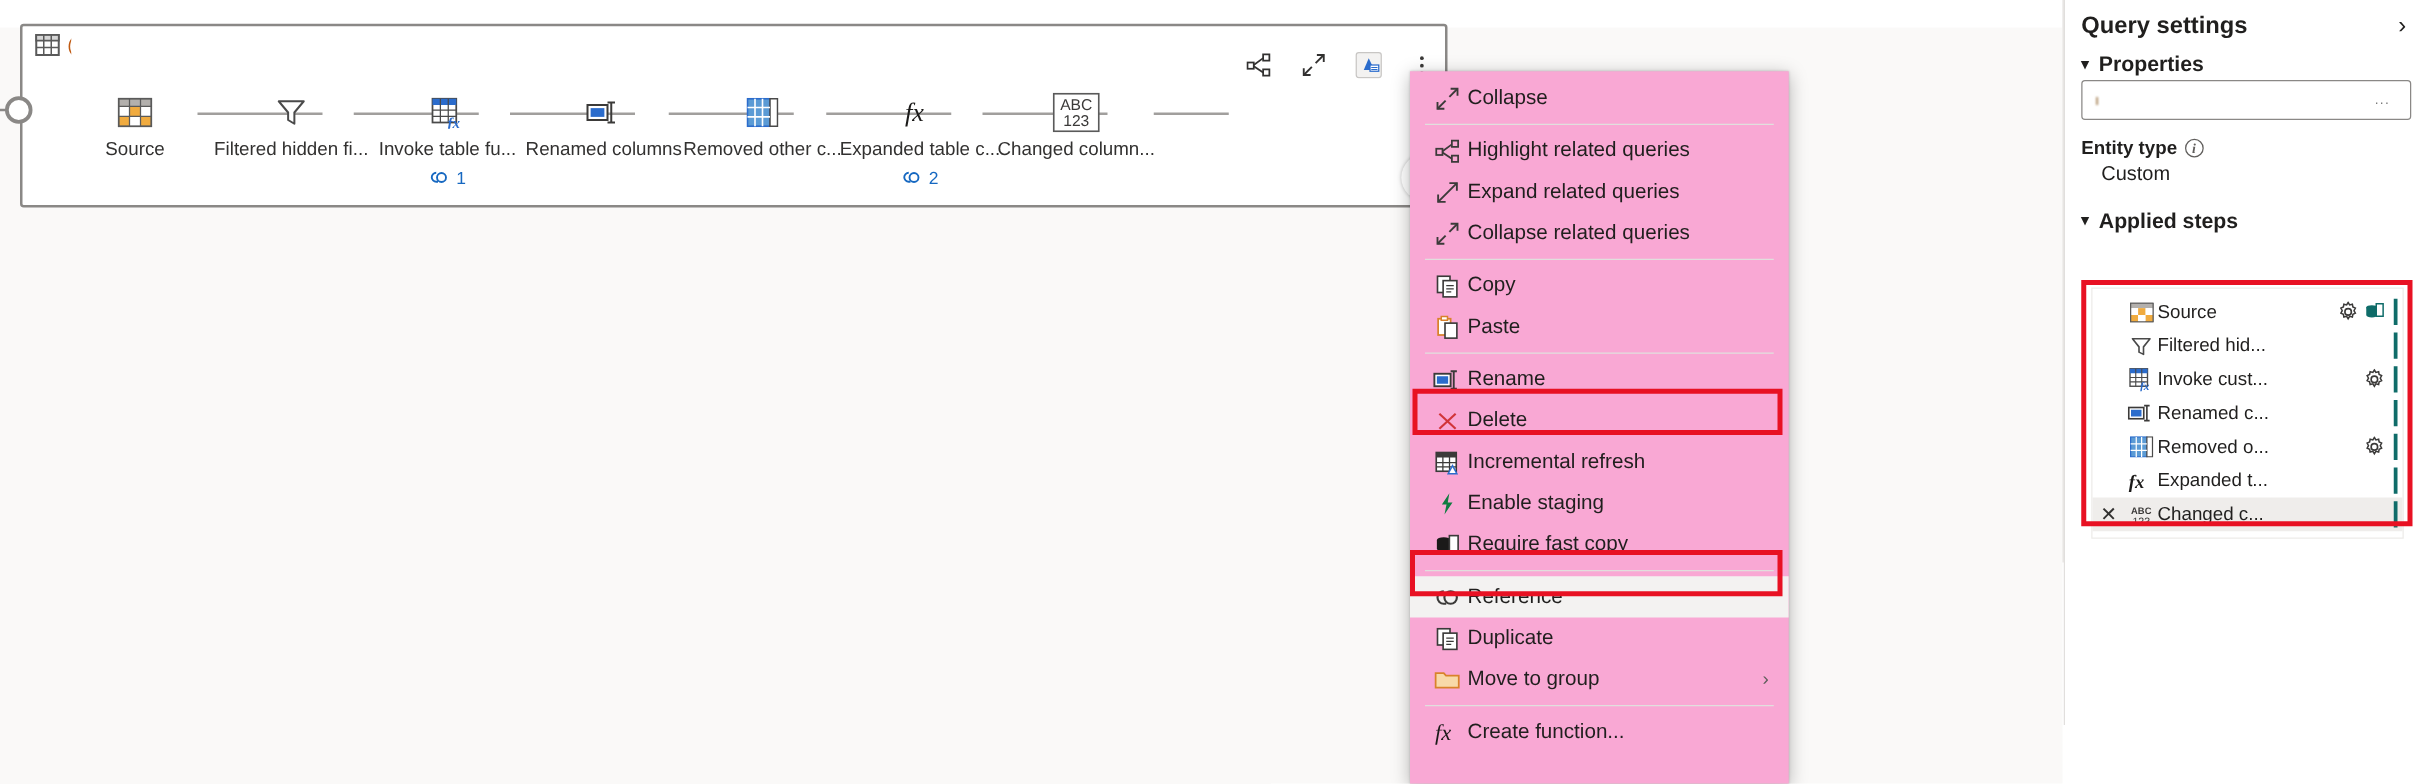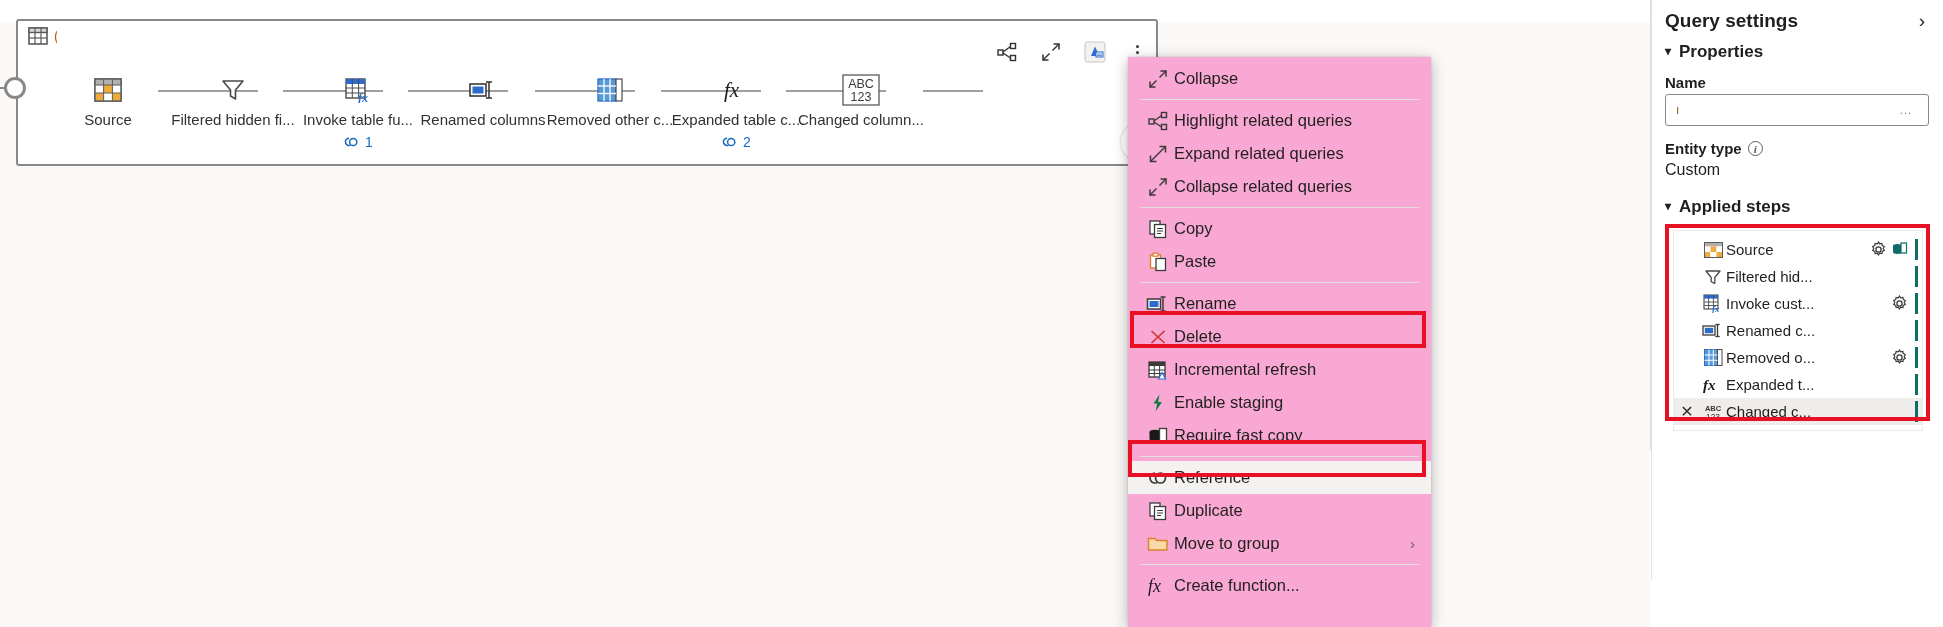--- a/index.html
+++ b/index.html
@@ -310,21 +310,21 @@
     display: inline-flex;
     align-items: center;
     justify-content: center;
     font-size: 11px;
     font-weight: bold;
     color: #605e5c;
     font-style: italic;
     font-family: "Liberation Serif", serif;
   }
   .entity-value {
-    padding: 4px 14px 0 14px;
+    padding: 4px 14px 0 30px;
     font-size: 16px;
     color: #201f1e;
   }
 
   
   #applied-steps-wrap {
     position: absolute;
     left: 14px;
     top: 224px;
     width: 265px;
@@ -763,21 +763,20 @@
     <div id="qs-header">
       <span id="qs-title">Query settings</span>
       <span id="qs-collapse">›</span>
     </div>
 
     <div class="section-head">
       <span class="chev">▾</span>
       <span>Properties</span>
     </div>
 
-    <div class="field-label">Name</div>
     <div id="name-input">
       <span class="nm-val">ı</span>
       <span class="nm-right">...</span>
     </div>
 
     <div class="entity-row">
       <span>Entity type</span>
       <span class="info-i">i</span>
     </div>
     <div class="entity-value">Custom</div>

